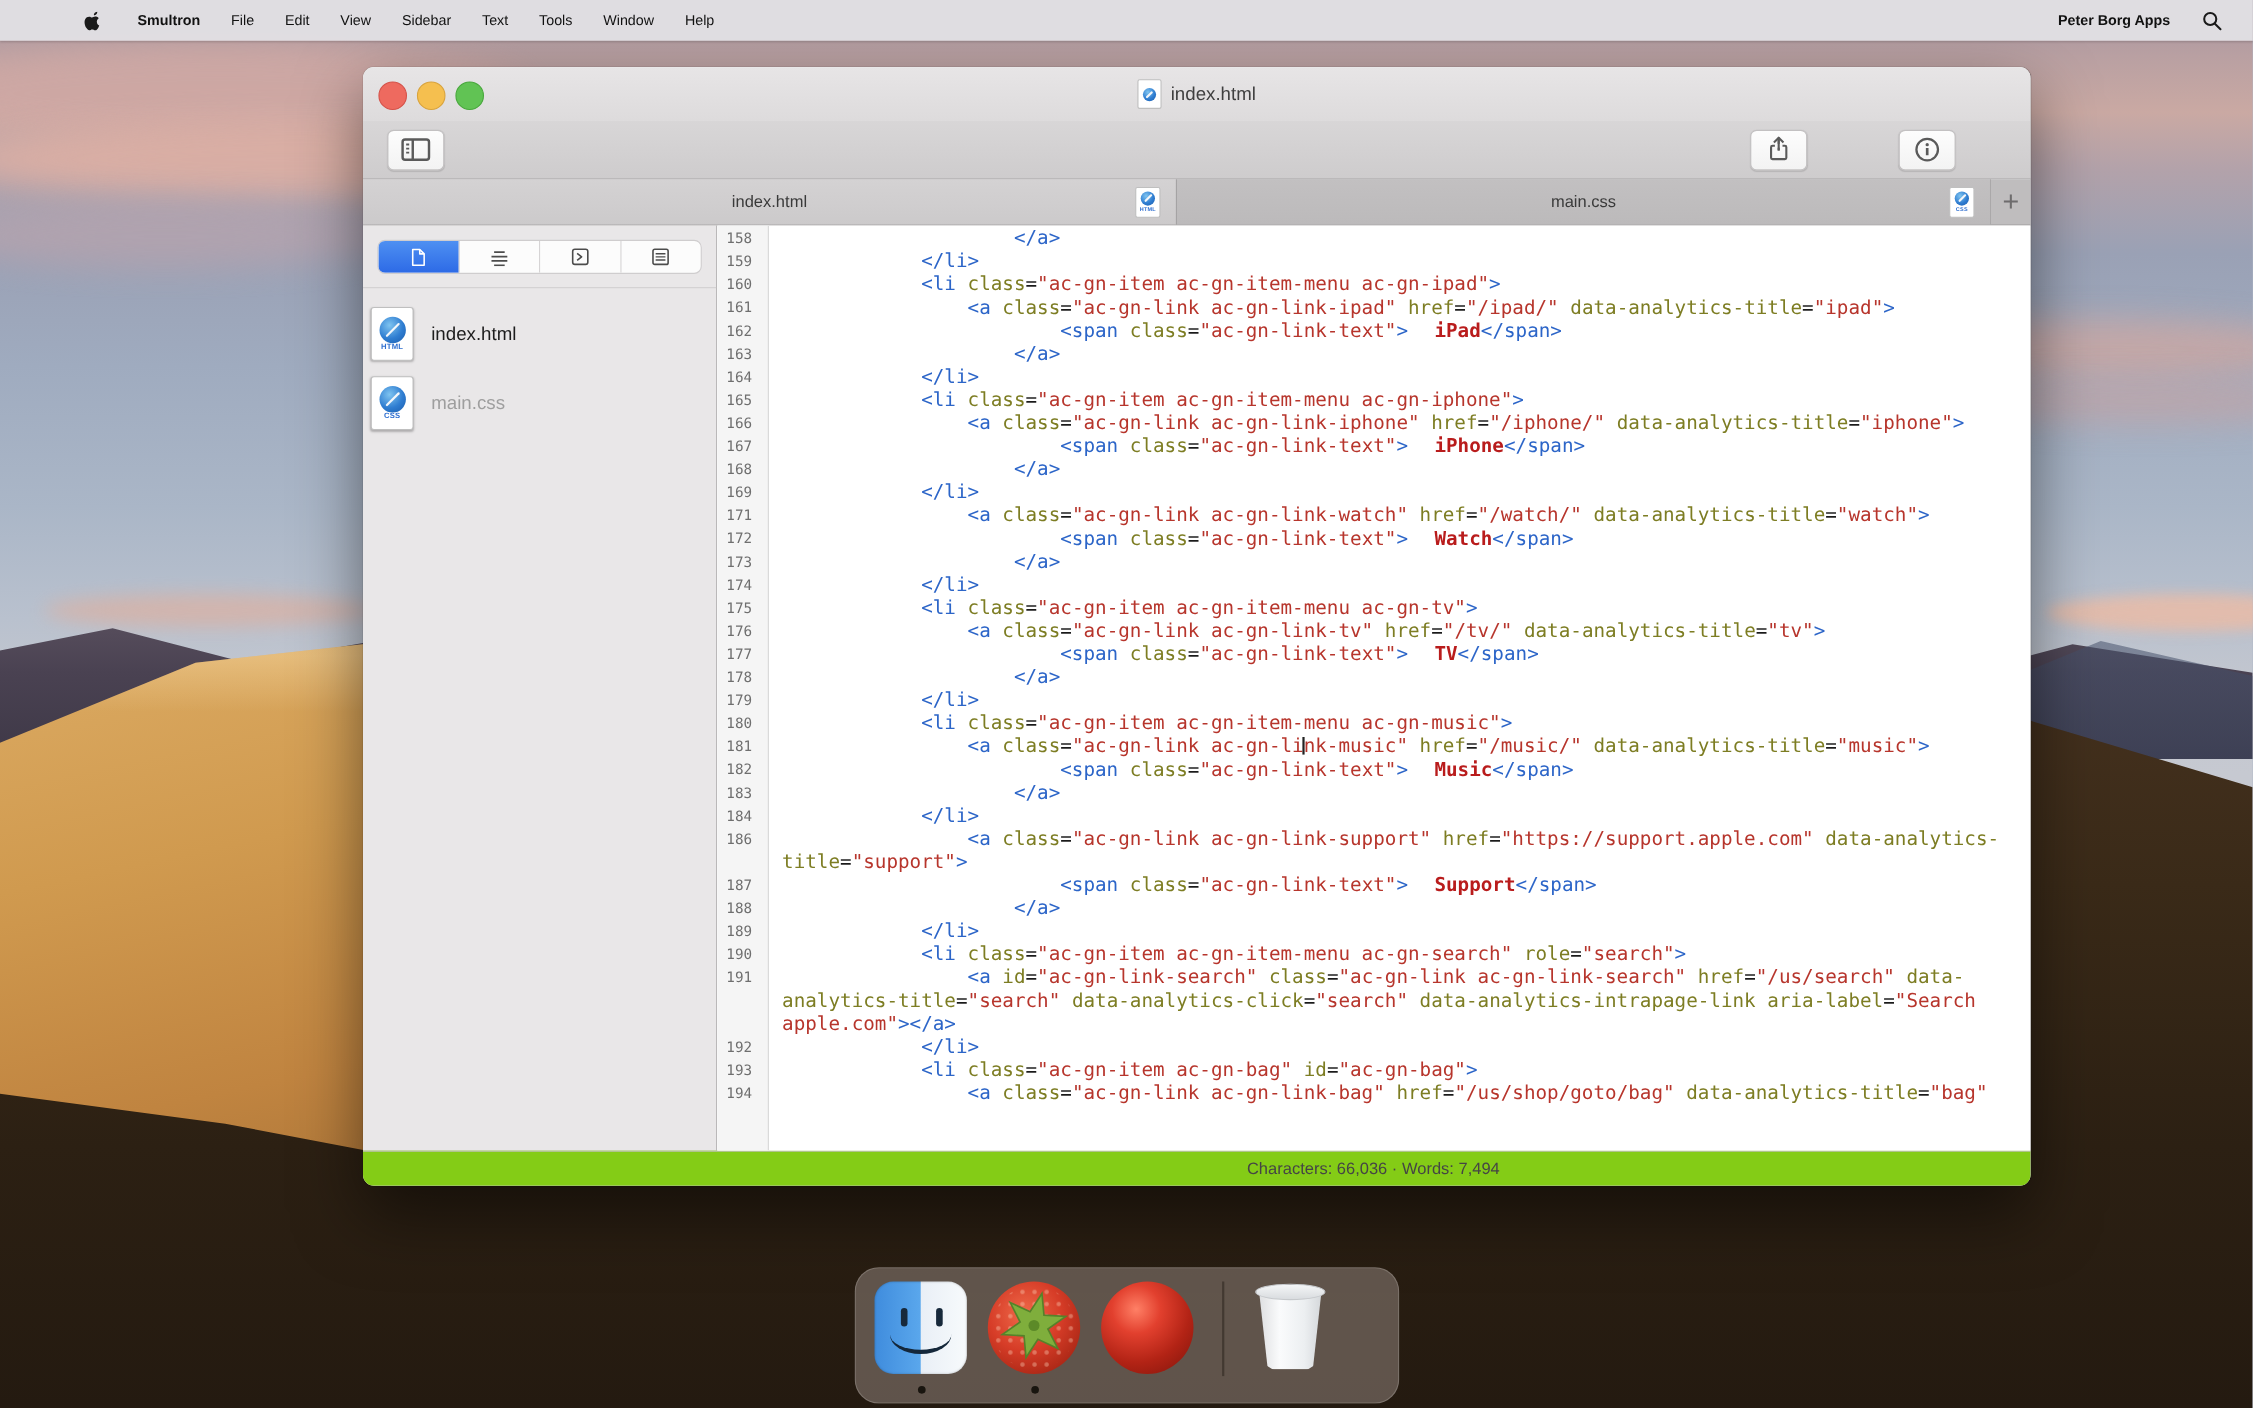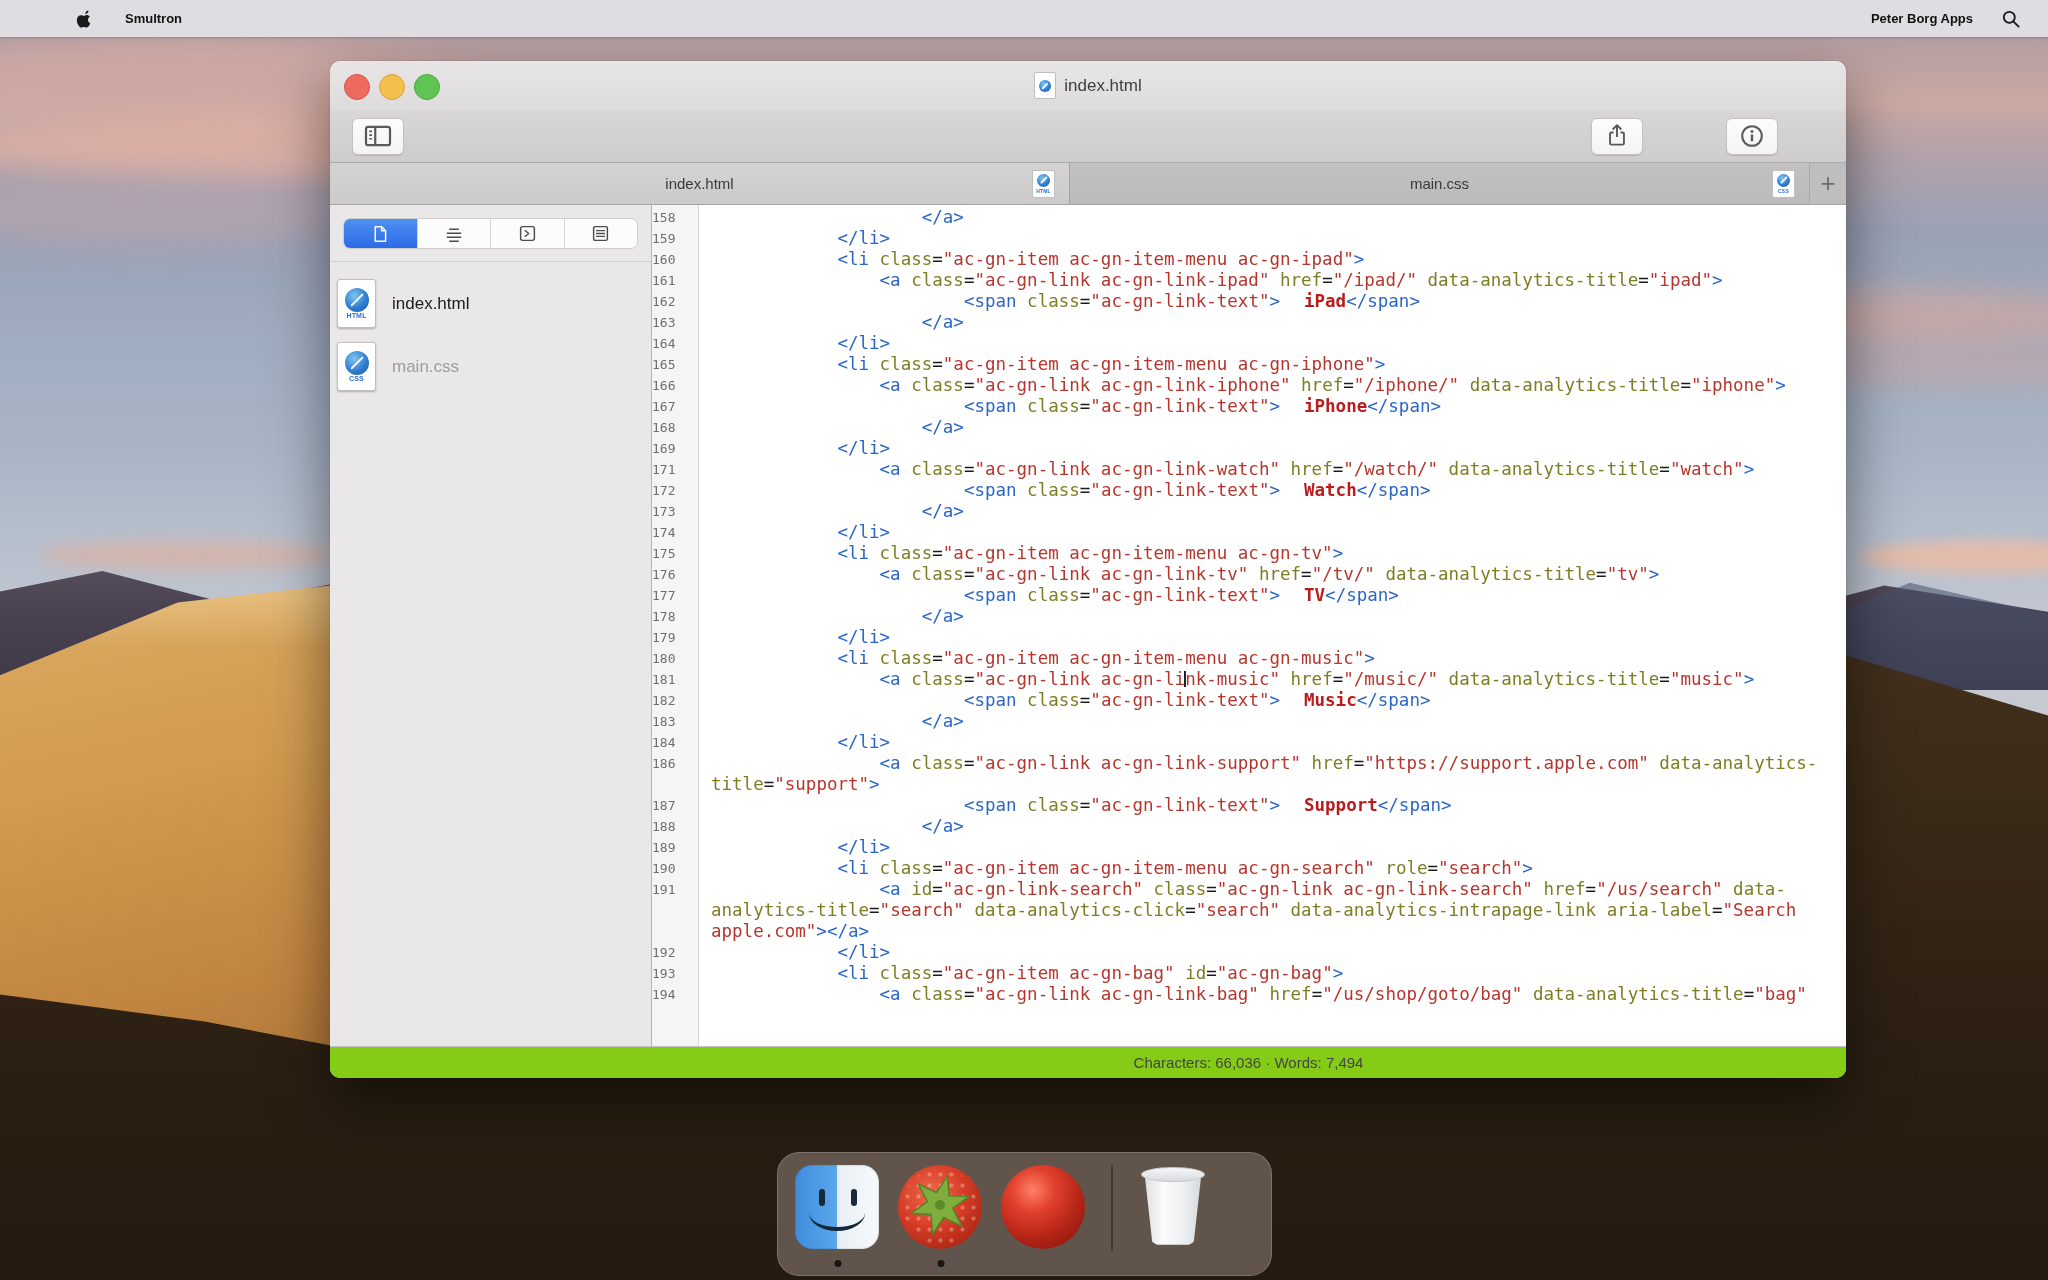--- a/index.html
+++ b/index.html
@@ -92,21 +92,21 @@
   .filerow .fname{font-size:17px;}
   .fname-active{color:#1d1d1d;}
   .fname-dim{color:#9e9e9e;}
 
   
   .editor{flex:1;background:#fff;display:flex;min-width:0;overflow:hidden;position:relative;}
   .gutter-bg{position:absolute;left:0;top:0;bottom:0;width:46px;background:#f5f5f5;border-right:1px solid #d8d8d8;}
   .code-area{position:relative;flex:1;padding-top:2px;overflow:hidden;
     font-family:"DejaVu Sans Mono","Liberation Mono",monospace;font-size:17.5px;line-height:21px;}
   .crow{white-space:pre;height:21px;display:flex;}
-  .ln{width:40px;flex:none;text-align:left;padding-right:6px;font-size:13px;color:#6f6f6f;
+  .ln{width:40px;flex:none;text-align:center;padding-right:6px;font-size:13px;color:#6f6f6f;
     font-family:"DejaVu Sans Mono","Liberation Mono",monospace;}
   .ct{padding-left:13px;flex:none;}
   .seg-p{color:#1a1a1a;}
   .seg-t{color:#2c65c8;}
   .seg-a{color:#7d7d23;}
   .seg-s{color:#b7352c;}
   .seg-x{color:#b91c1c;font-weight:bold;margin-left:24px;}
   .caret{display:inline-block;width:2px;height:16px;background:#222;vertical-align:-2px;margin:0 -1px;}
 
   
@@ -162,20 +162,30 @@
   <div class="wp-dune-gold"></div>
   <div class="wp-dune-dark"></div>
 
   <div class="menubar">
     <span class="mb-apple">
       <svg width="17" height="20" viewBox="0 0 17 20">
         <path fill="#1a1a1a" d="M11.6 4.9c.9-.1 2-.8 2.5-1.7.2-.4.4-1 .3-1.6-1 .1-2.1.7-2.7 1.6-.3.5-.5 1.1-.1 1.7zM14 10.8c0-2.1 1.7-3 1.8-3.1-1-1.4-2.5-1.6-3-1.6-1.3-.1-2.5.8-3.1.8-.6 0-1.6-.8-2.7-.7-1.4 0-2.7.8-3.4 2-1.5 2.5-.4 6.3 1 8.3.7 1 1.5 2.1 2.6 2.1 1 0 1.4-.7 2.7-.7s1.6.7 2.7.7c1.1 0 1.8-1 2.5-2 .8-1.2 1.1-2.3 1.1-2.4-.1 0-2.2-.8-2.2-3.4z"></path>
       </svg>
     </span>
     <span class="mb-app">Smultron</span>
+    <span id="menu-items" style="display:flex;">
+        <span class="mb-item">File</span>
+        <span class="mb-item">Edit</span>
+        <span class="mb-item">View</span>
+        <span class="mb-item">Sidebar</span>
+        <span class="mb-item">Text</span>
+        <span class="mb-item">Tools</span>
+        <span class="mb-item">Window</span>
+        <span class="mb-item">Help</span>
+      </span>
     <span class="mb-spacer"></span>
     <span class="mb-right-text">Peter Borg Apps</span>
     <span class="mb-icon">
       <svg width="22" height="22" viewBox="0 0 26 26">
           <circle cx="11" cy="11" r="6.5" fill="none" stroke="#1a1a1a" stroke-width="2.2"></circle>
           <line x1="16" y1="16" x2="22" y2="22" stroke="#1a1a1a" stroke-width="2.2" stroke-linecap="round"></line>
         </svg>
     </span>
     <span class="mb-icon" style="padding-right:22px;">
       <svg width="26" height="20" viewBox="0 0 30 24">

